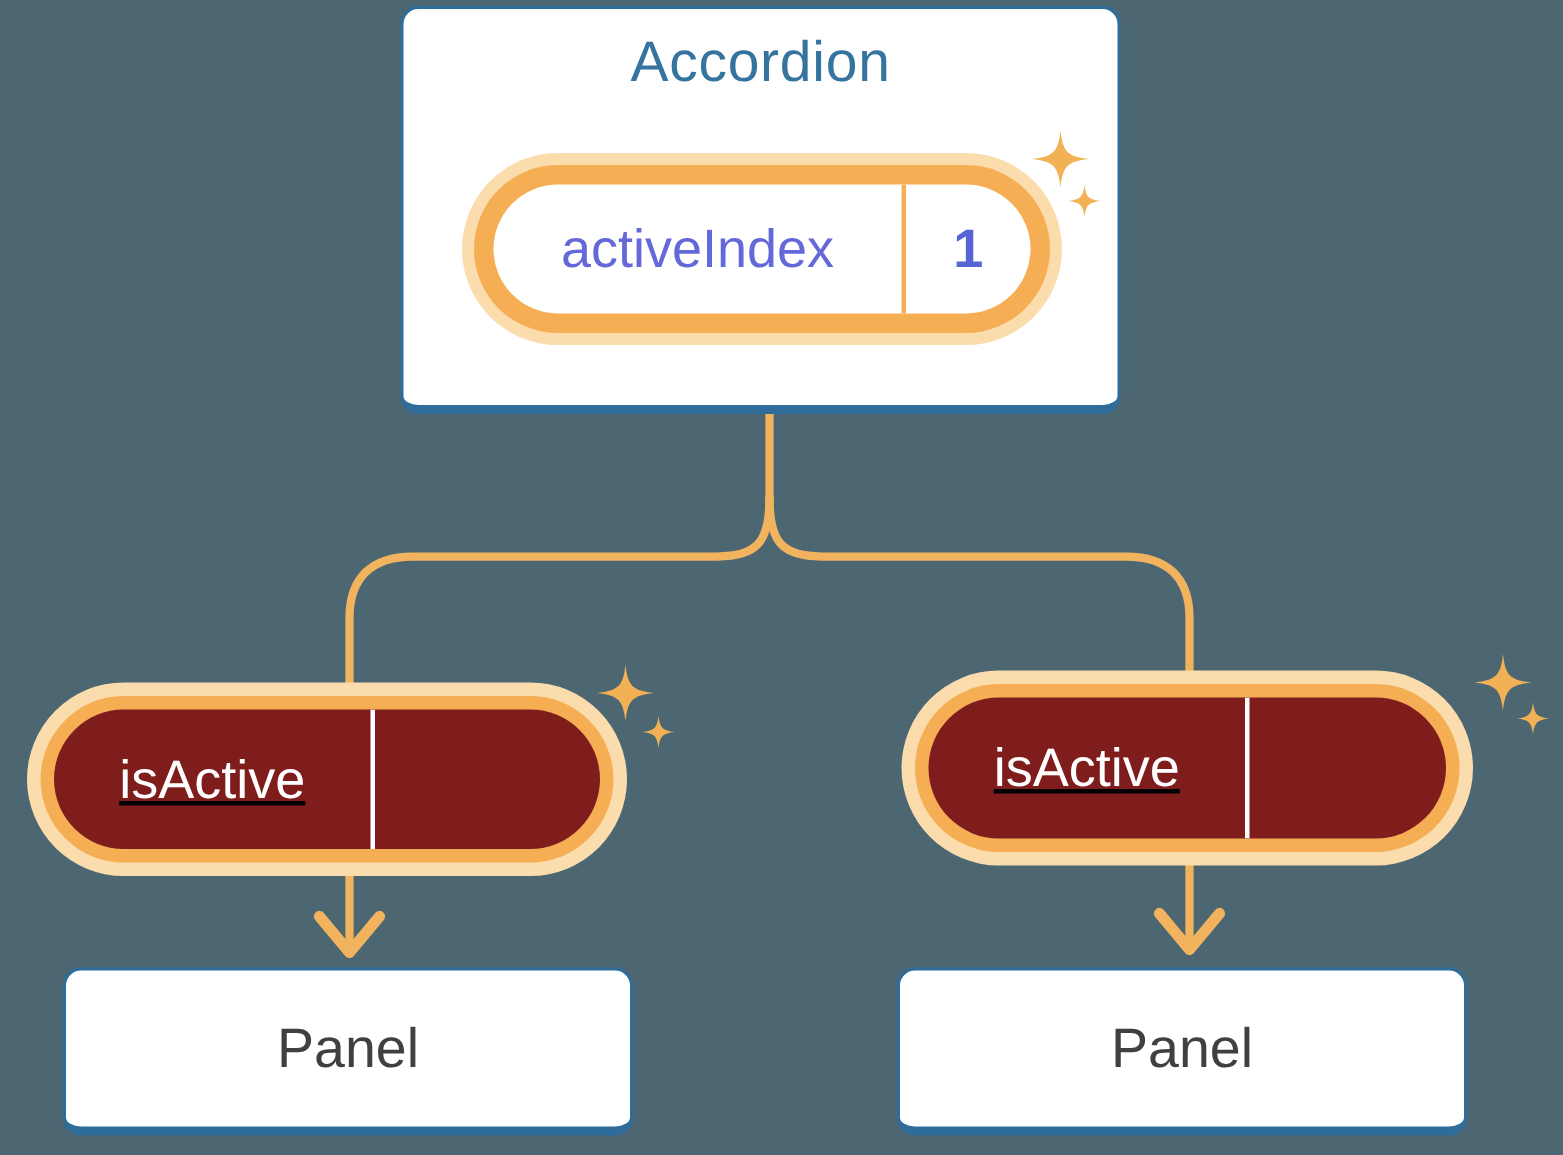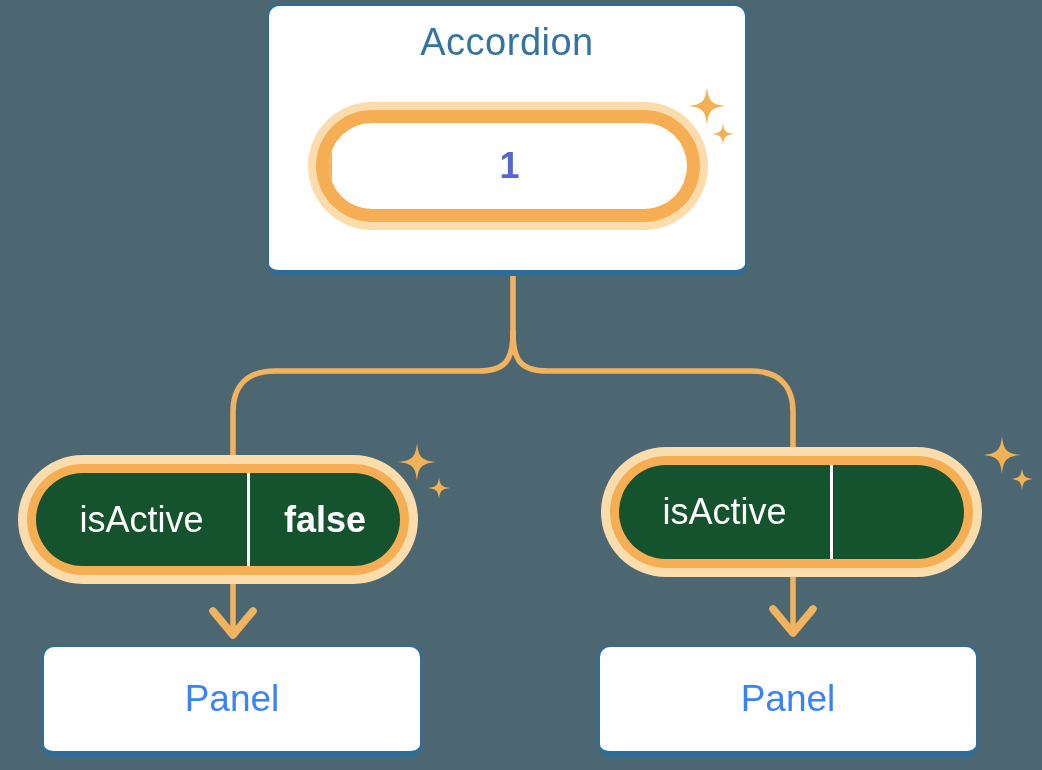--- a/index.html
+++ b/index.html
@@ -28,21 +28,21 @@
     flex-direction: column;
     align-items: center;
   }
   .card-title {
     color: #35749E;
     font-size: 38px;
     font-weight: 500;
     letter-spacing: 0.5px;
   }
   .panel-label {
-    color: #3b82f6;
+    color: #404040;
     font-size: 37px;
     font-weight: 500;
     margin: auto;
   }
   
   .pill {
     position: absolute;
     background: #FBDCAD;
     border-radius: 999px;
     box-sizing: border-box;
@@ -60,21 +60,21 @@
     box-sizing: border-box;
     display: flex;
     align-items: stretch;
     overflow: hidden;
   }
   .pill-top { padding: 8px; }
   .pill-top .pill-ring { padding: 13px; }
   .pill-top .pill-body { background: #FFFFFF; }
   .pill-purple { padding: 9px; }
   .pill-purple .pill-ring { padding: 9px; }
-  .pill-purple .pill-body { background: #14532d; }
+  .pill-purple .pill-body { background: #7f1d1d; text-decoration: underline; }
   .pill-cell {
     display: flex;
     align-items: center;
     justify-content: center;
     font-size: 36px;
   }
   .cell-name { flex: 0 0 auto; }
   .cell-value { flex: 1 1 auto; font-weight: bold; }
   .pill-top .cell-name { color: #6468D8; }
   .pill-top .cell-value { color: #5765D4; }
@@ -113,32 +113,32 @@
     </g>
   </svg>
 
   <div class="card" style="left:267px; top:4px; width:480px; height:272px;">
     <div class="card-title" style="margin-top:15px;">Accordion</div>
   </div>
 
   <div class="pill pill-top" style="left:308px; top:102px; width:400px; height:128px;">
     <div class="pill-ring">
       <div class="pill-body">
+        <div class="pill-cell cell-name" style="width:272px;">activeIndex</div>
         <div class="divider-orange"></div>
         <div class="pill-cell cell-value">1</div>
       </div>
     </div>
   </div>
 
   <div class="pill pill-purple" style="left:18px; top:455px; width:400px; height:129px;">
     <div class="pill-ring">
       <div class="pill-body">
         <div class="pill-cell cell-name" style="width:211px;">isActive</div>
         <div class="divider-white"></div>
-        <div class="pill-cell cell-value">false</div>
       </div>
     </div>
   </div>
 
   <div class="pill pill-purple" style="left:601px; top:447px; width:381px; height:130px;">
     <div class="pill-ring">
       <div class="pill-body">
         <div class="pill-cell cell-name" style="width:211px;">isActive</div>
         <div class="divider-white"></div>
       </div>

